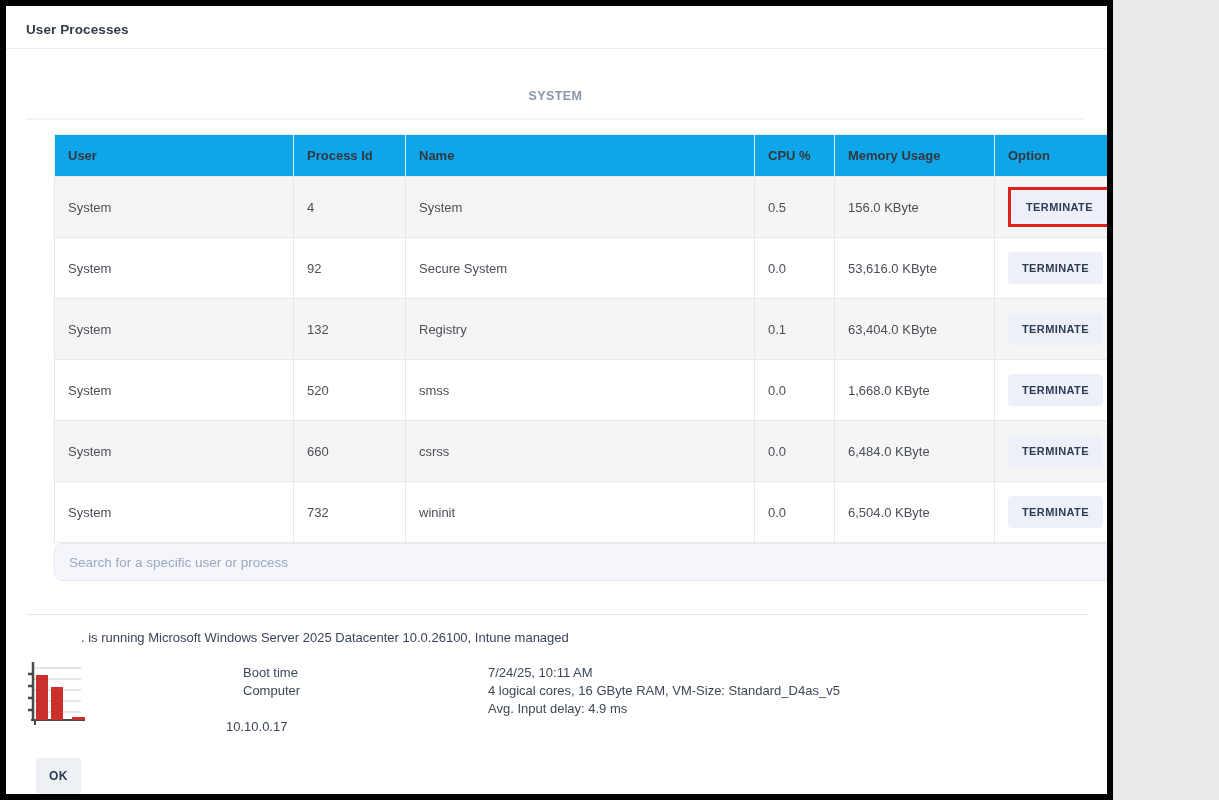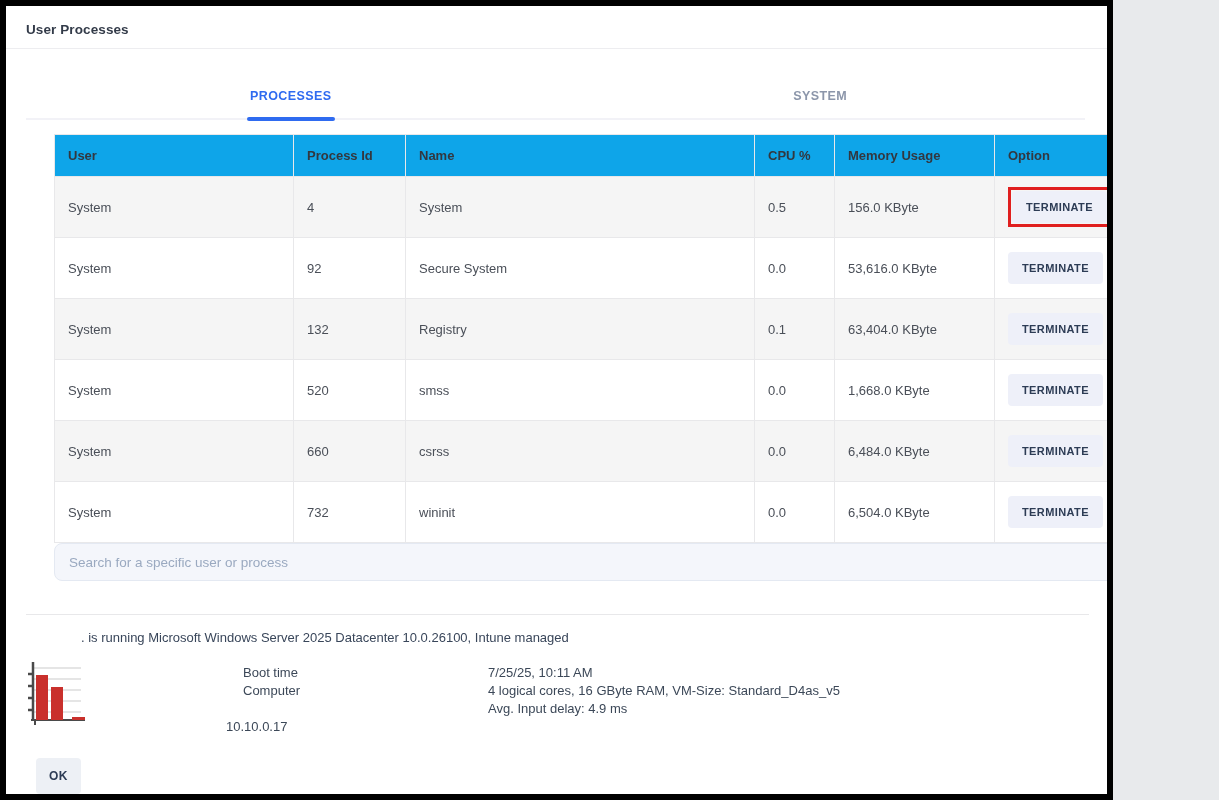--- a/index.html
+++ b/index.html
@@ -114,24 +114,20 @@
 </style>
 </head>
 <body>
 
 <div class="panel">
 
   <div class="page-title">User Processes</div>
   <div class="title-divider"></div>
 
   <div class="tabs">
-    <div class="tab active">
-      <span>PROCESSES</span>
-      <span class="indicator"></span>
-    </div>
     <div class="tab inactive">
       <span>SYSTEM</span>
     </div>
   </div>
 
   <table class="proc-table">
     <colgroup>
       <col class="col-user">
         <col class="col-pid">
         <col class="col-name">
@@ -231,21 +227,21 @@
     <line x1="12" y1="62" x2="66" y2="62" stroke="#4a4a4a" stroke-width="2"></line>
     <line x1="16" y1="62" x2="16" y2="67" stroke="#4a4a4a" stroke-width="2"></line>
     <rect x="17" y="17" width="12" height="45" fill="#c9302c"></rect>
     <rect x="32" y="29" width="12" height="33" fill="#c9302c"></rect>
     <rect x="53" y="59" width="13" height="3" fill="#c9302c"></rect>
   </svg>
 
   <div class="info-grid">
     <div class="info-row">
       <div class="info-label">Boot time</div>
-      <div class="info-value">7/25/25, 10:11 AM</div>
+      <div class="info-value">7/24/25, 10:11 AM</div>
     </div>
     <div class="info-row">
       <div class="info-label">Computer</div>
       <div class="info-value">4 logical cores, 16 GByte RAM, VM-Size: Standard_D4as_v5</div>
     </div>
     <div class="info-row">
       <div class="info-label"></div>
       <div class="info-value">Avg. Input delay: 4.9 ms</div>
     </div>
     <div class="info-row">

